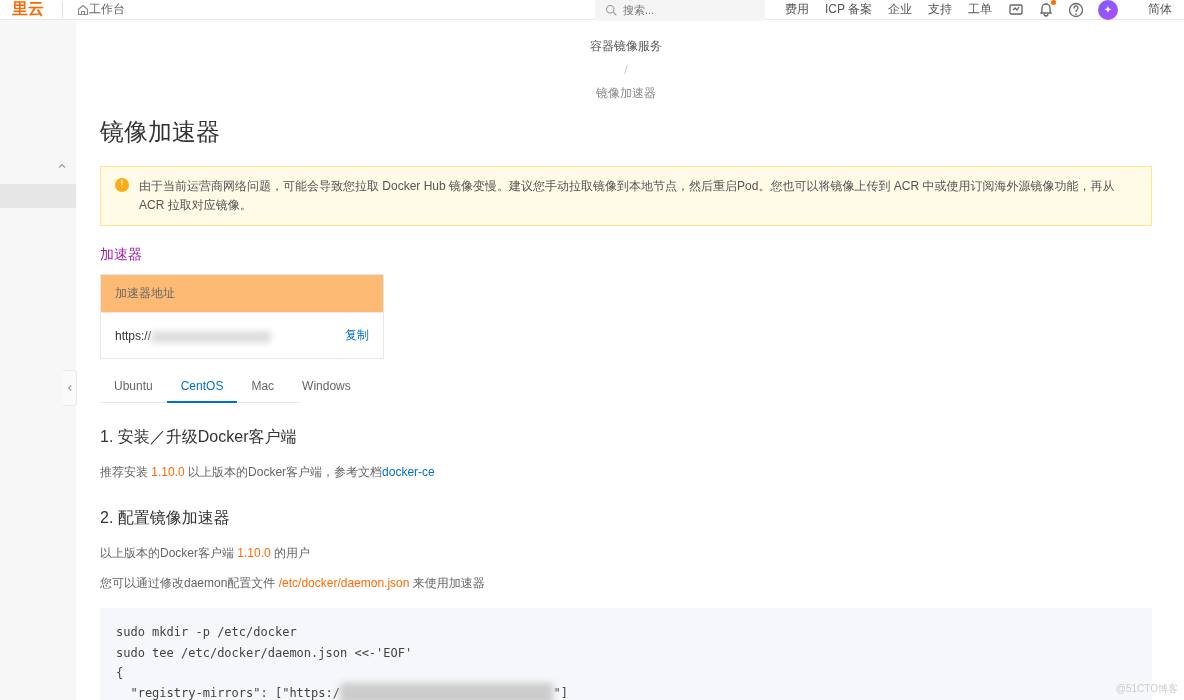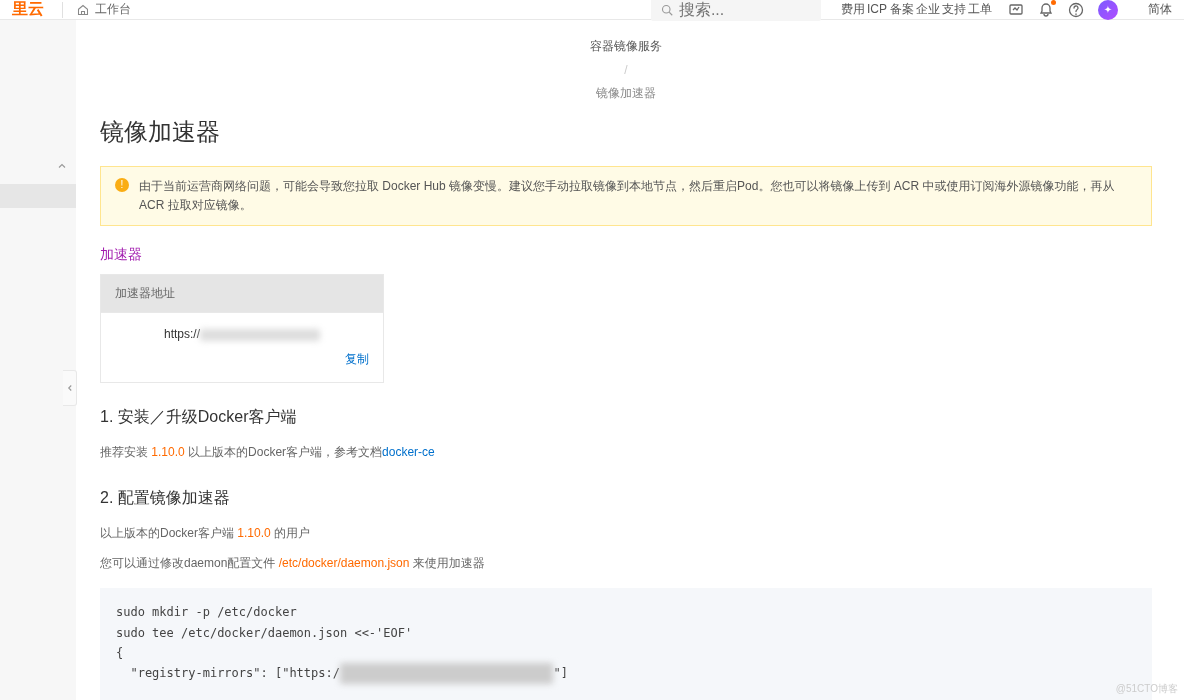--- a/index.html
+++ b/index.html
@@ -1,25 +1,25 @@
 <!DOCTYPE html>
 <html><head>
   <meta charset="utf-8">
   <style>
     * { margin: 0; padding: 0; box-sizing: border-box; }
     body { font-family: -apple-system, BlinkMacSystemFont, "Segoe UI", "PingFang SC", "Microsoft YaHei", sans-serif; background: #fff; font-size: 12px; color: #333; }
     
     .top-bar { height: 20px; display: flex; align-items: center; border-bottom: 1px solid #e8e8e8; padding: 0 12px; }
     .top-logo { color: #ff6a00; font-weight: bold; font-size: 16px; width: 36px; }
     .top-divider { width: 1px; height: 16px; background: #e0e0e0; margin: 0 14px; }
-    .top-workspace { display: flex; align-items: center; gap: 6px; color: #666; cursor: pointer; }
+    .top-workspace { display: flex; align-items: center; color: #666; cursor: pointer; }
     .top-workspace .icon { width: 12px; height: 12px; }
     .top-search { margin-left: auto; display: flex; align-items: center; background: #f5f5f5; border-radius: 2px; padding: 3px 10px; width: 170px; height: 22px; gap: 6px; }
-    .top-search input { border: none; background: transparent; outline: none; font-size: 16px; width: 100%; color: #666; }
-    .top-links { display: flex; align-items: center; gap: 2px; margin-left: 20px; color: #555; font-size: 12px; }
+    .top-search input { border: none; background: transparent; outline: none; font-size: 11px; width: 100%; color: #666; }
+    .top-links { display: flex; align-items: center; gap: 16px; margin-left: 20px; color: #555; font-size: 12px; }
     .top-links > * { cursor: pointer; }
     .top-icons { display: flex; align-items: center; gap: 14px; margin-left: 16px; }
     .top-icons .icon-btn { cursor: pointer; display: flex; align-items: center; position: relative; }
     .badge-dot { position: absolute; top: -2px; right: -2px; width: 5px; height: 5px; background: #ff6a00; border-radius: 50%; }
     .avatar { width: 20px; height: 20px; border-radius: 50%; background: linear-gradient(135deg, #7b5cff, #b04cff); display: flex; align-items: center; justify-content: center; color: #fff; font-size: 10px; }
     .top-lang { margin-left: 30px; color: #555; cursor: pointer; }
     
     .layout { display: flex; }
     .sidebar { width: 76px; background: #f7f7f7; min-height: calc(100vh - 28px); position: relative; }
     .sidebar-collapse { display: flex; justify-content: flex-end; padding: 140px 8px 0 0; color: #888; }
@@ -30,22 +30,22 @@
     .breadcrumb { font-size: 12px; color: #888; display: flex; gap: 8px; align-items: center; flex-direction: column; }
     .breadcrumb a { color: #555; text-decoration: none; cursor: pointer; }
     .breadcrumb .sep { color: #ccc; }
     .page-title { font-size: 24px; font-weight: 500; color: #333; margin-top: 14px; }
     
     .alert { margin-top: 18px; background: #fffbe6; border: 1px solid #ffe58f; padding: 10px 14px; display: flex; align-items: flex-start; gap: 10px; font-size: 12px; color: #555; line-height: 1.6; }
     .alert-icon { width: 14px; height: 14px; border-radius: 50%; background: #faad14; color: #fff; display: flex; align-items: center; justify-content: center; font-size: 10px; flex-shrink: 0; margin-top: 1px; }
     
     .section-title { font-size: 14px; font-weight: 400; margin-top: 20px; color: #a21caf; }
     .accel-box { border: 1px solid #e8e8e8; margin-top: 10px; width: 284px; }
-    .accel-header { background: #e5e5e5; padding: 10px 14px; font-size: 12px; color: #666; border-bottom: 1px solid #e8e8e8; }
-    .accel-body { padding: 14px; display: flex; align-items: center; gap: 10px; font-size: 12px; flex-direction: column; }
+    .accel-header { background: #fdba74; padding: 10px 14px; font-size: 12px; color: #666; border-bottom: 1px solid #e8e8e8; }
+    .accel-body { padding: 14px; display: flex; align-items: center; gap: 10px; font-size: 12px; }
     .accel-url { color: #333; }
     .accel-blur { filter: blur(3px); background: #ddd; color: transparent; border-radius: 2px; display: inline-block; width: 120px; height: 12px; vertical-align: middle; }
     .copy-link { color: #0070cc; cursor: pointer; margin-left: auto; }
     
     .tabs { display: flex; border-bottom: 1px solid #e8e8e8; margin-top: 12px; width: 200px; }
     .tab { padding: 8px 14px; font-size: 12px; color: #666; cursor: pointer; }
     .tab.active { color: #0070cc; border-bottom: 2px solid #0070cc; margin-bottom: -1px; }
     
     .doc-h { font-size: 16px; color: #333; margin-top: 24px; font-weight: 400; }
     .doc-p { font-size: 12px; color: #666; margin-top: 14px; line-height: 1.8; }
@@ -150,20 +150,26 @@
 
     <div class="section-title">加速器</div>
     <div class="accel-box">
       <div class="accel-header">加速器地址</div>
       <div class="accel-body">
         <span class="accel-url"><span>https://</span><span class="accel-blur"></span></span>
         <span class="copy-link">复制</span>
       </div>
     </div>
 
+    <div class="tabs">
+      <div class="tab">Ubuntu</div>
+      <div class="tab active">CentOS</div>
+      <div class="tab">Mac</div>
+      <div class="tab">Windows</div>
+    </div>
 
     <h2 class="doc-h">1. 安装／升级Docker客户端</h2>
     <p class="doc-p">
       <span>推荐安装 </span><span class="orange-text">1.10.0</span><span> 以上版本的Docker客户端，参考文档</span><span class="link-text">docker-ce</span>
     </p>
 
     <h2 class="doc-h">2. 配置镜像加速器</h2>
     <p class="doc-p">
       <span>以上版本的Docker客户端 </span><span class="orange-text">1.10.0</span><span> 的用户</span>
     </p>

